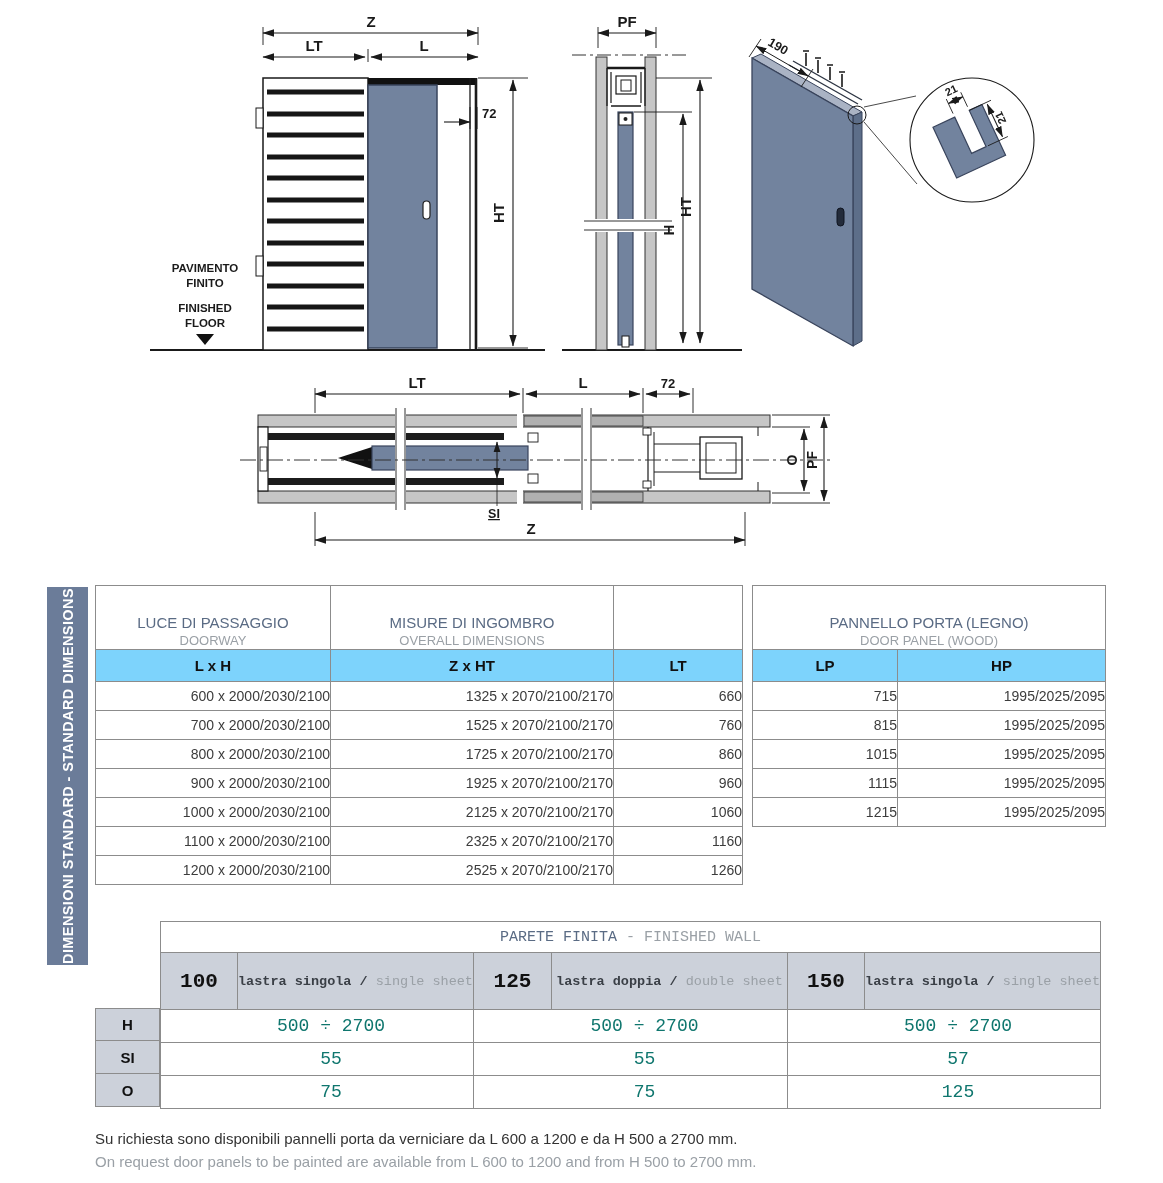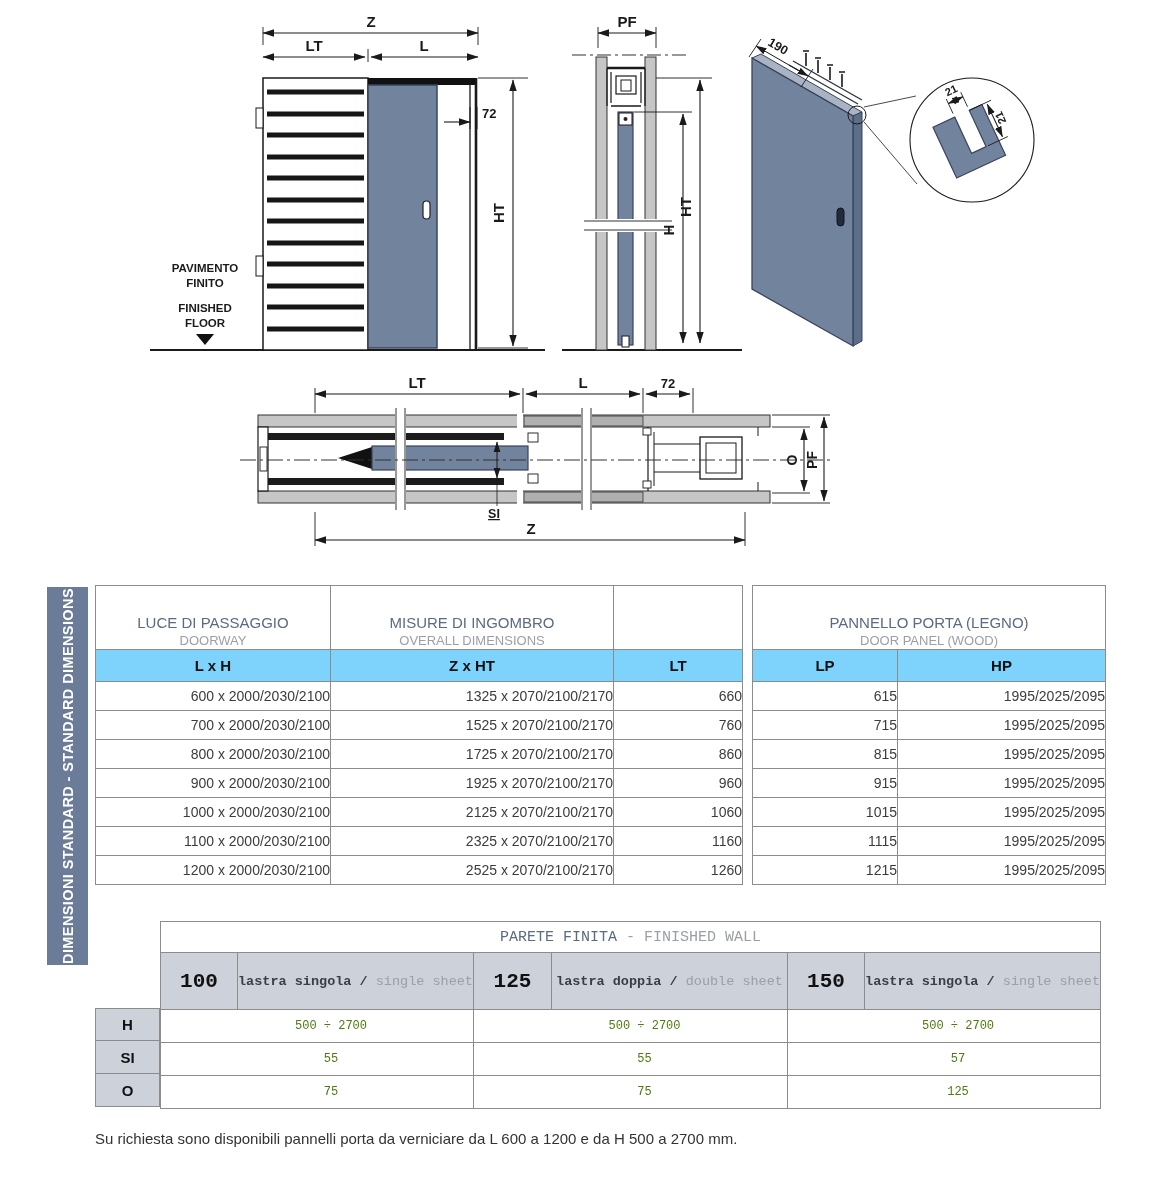--- a/index.html
+++ b/index.html
@@ -29,21 +29,21 @@
   
   .wall-table{left:160px;top:921px;width:940px;font-family:Liberation Mono, monospace;}
   .title-row th{height:30px;font-weight:normal;font-size:15px;}
   .title-it{color:#5a6b84;}
   .title-en{color:#9aa0a6;}
   .thick-row th{height:56px;background:#ccd1da;}
   .thick-num{font-size:21px;color:#111;}
   .thick-desc{font-size:13.5px;font-weight:normal;}
   .d-it{color:#3a3f46;font-weight:bold;}
   .d-en{color:#9aa0a6;}
-  .wall-data td{height:32px;font-size:12px;color:#4d7c0f;padding-left:28px;}
+  .wall-data td{height:32px;font-size:18px;color:#0f766e;padding-left:28px;}
 
   .row-labels{position:absolute;left:95px;top:1008px;width:65px;}
   .rl-cell{box-sizing:border-box;height:33px;background:#ccd1da;border:1px solid #8c8c8c;
            border-top-width:0;display:flex;align-items:center;justify-content:center;
            font-weight:bold;font-size:15px;color:#111;}
   .rl-cell:first-child{border-top-width:1px;}
 
   
   .notes{position:absolute;left:95px;top:1127px;font-size:15px;line-height:23px;}
   .note-it{color:#333;}
@@ -308,33 +308,25 @@
     <th colspan="2">
       <div class="h-it">PANNELLO PORTA (LEGNO)</div>
       <div class="h-en">DOOR PANEL (WOOD)</div>
     </th>
   </tr>
   <tr class="sub-row">
     <th>LP</th>
     <th>HP</th>
   </tr>
   <tr class="data-row">
-          <td>615</td>
-          <td>1995/2025/2095</td>
-        </tr>
-  <tr class="data-row">
           <td>715</td>
           <td>1995/2025/2095</td>
         </tr>
   <tr class="data-row">
           <td>815</td>
-          <td>1995/2025/2095</td>
-        </tr>
-  <tr class="data-row">
-          <td>915</td>
           <td>1995/2025/2095</td>
         </tr>
   <tr class="data-row">
           <td>1015</td>
           <td>1995/2025/2095</td>
         </tr>
   <tr class="data-row">
           <td>1115</td>
           <td>1995/2025/2095</td>
         </tr>
@@ -393,15 +385,16 @@
 </table>
 
 <div class="row-labels">
   <div class="rl-cell">H</div>
   <div class="rl-cell">SI</div>
   <div class="rl-cell">O</div>
 </div>
 
 <div class="notes">
   <div class="note-it">Su richiesta sono disponibili pannelli porta da verniciare da L 600 a 1200 e da H 500 a 2700 mm.</div>
+  <div class="note-en">On request door panels to be painted are available from L 600 to 1200 and from H 500 to 2700 mm.</div>
 </div>
 
 </div>
 
 </body></html>

